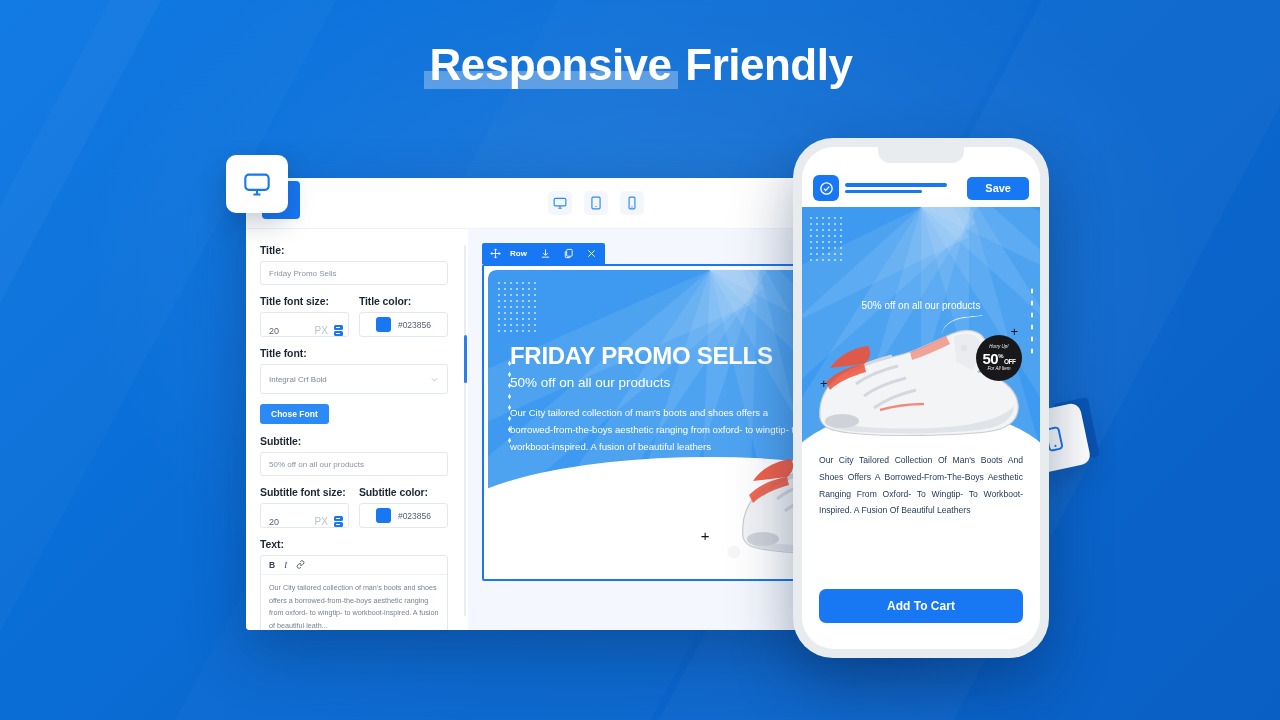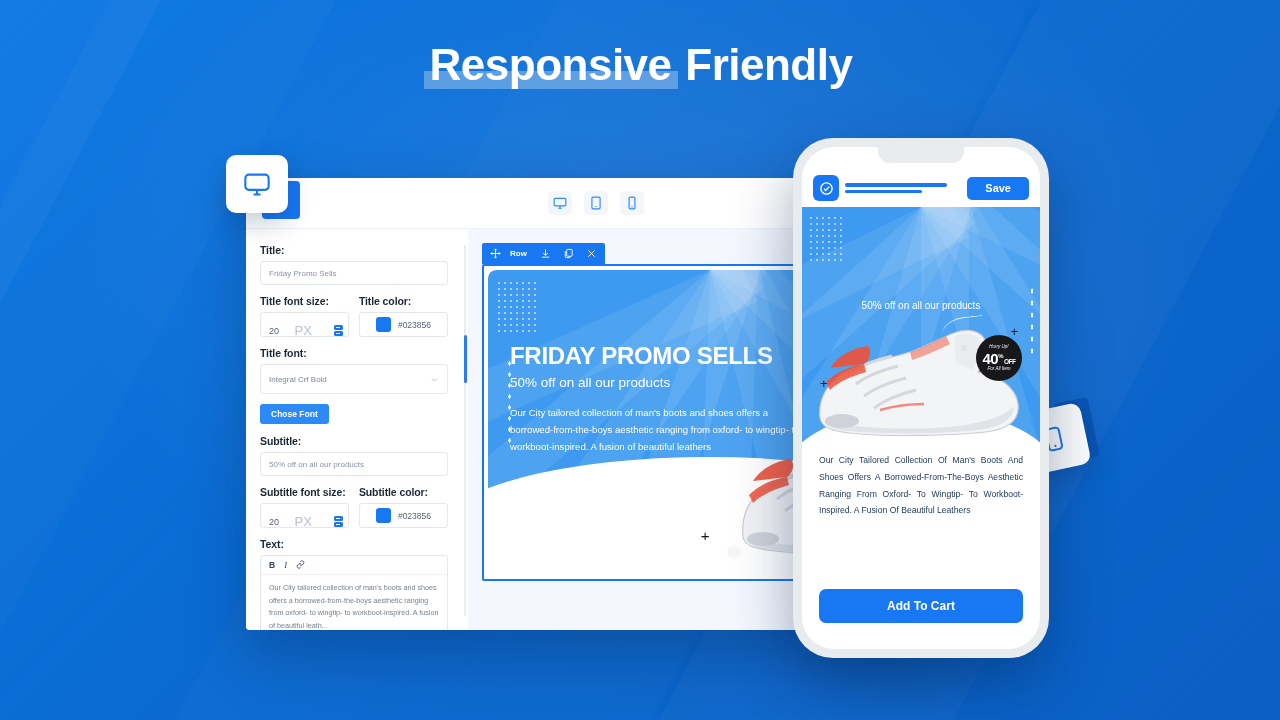--- a/index.html
+++ b/index.html
@@ -97,21 +97,21 @@
   }
   .row2 { display: flex; gap: 10px; margin-bottom: 10px; }
   .col { flex: 1; }
   .col .fl { margin-bottom: 5px; }
   .stepper {
     height: 25px; border: 1px solid #e3e8ef; border-radius: 3px;
     display: flex; align-items: center; padding: 12px 5px 0 8px;
     background: #fff;
   }
   .stepper .num { font-size: 9px; color: #566274; flex: 1; }
-  .stepper .px { font-size: 13px; color: #b9c1cd; margin-right: 22px; }
+  .stepper .px { font-size: 10px; color: #b9c1cd; margin-right: 6px; }
   .spin { display: flex; flex-direction: column; gap: 1.5px; cursor: pointer; }
   .spin i {
     display: block; width: 9px; height: 5px;
     background: #1877f2; border-radius: 1.5px;
     position: relative;
   }
   .spin i::after {
     content: ""; position: absolute; left: 2.5px; top: 2px;
     width: 4px; height: 1px; background: #fff;
   }
@@ -628,21 +628,21 @@
       <div class="ph-dots-r"></div>
 
       <div class="ph-sub">50% off on all our products</div>
 
       <div class="ph-plus" style="right:22px; top:118px;">+</div>
       <div class="ph-plus" style="left:18px; top:170px;">+</div>
 
       <div class="tag-string"></div>
       <div class="tag-badge">
         <span class="t1">Hurry Up!</span>
-        <span class="t2"><span>40</span><sup>%</sup><span class="off">OFF</span></span>
+        <span class="t2"><span>50</span><sup>%</sup><span class="off">OFF</span></span>
         <span class="t3">For All Item</span>
       </div>
 
       <div class="ph-curve"></div>
 
       <svg class="shoe-m" viewBox="0 0 218 132">
         <g>
           <path d="M10 100 C8 80 18 62 40 52 C60 43 82 40 100 34 C116 29 130 20 144 15 C156 10 170 12 175 22 C180 33 174 45 168 54 C190 58 206 70 208 86 C210 100 200 110 182 113 C150 118 72 119 40 115 C22 113 12 110 10 100 Z" fill="#f3f4f6" stroke="#c9ccd2" stroke-width="1.2"></path>
           <path d="M14 103 C16 110 30 113 52 114 C96 117 156 115 180 110 C196 106 204 98 204 88 C194 100 164 108 124 110 C84 112 36 109 14 103 Z" fill="#e0e3e8"></path>
           <path d="M38 56 C50 47 66 42 82 38" stroke="#d4d8de" stroke-width="3" fill="none"></path>

